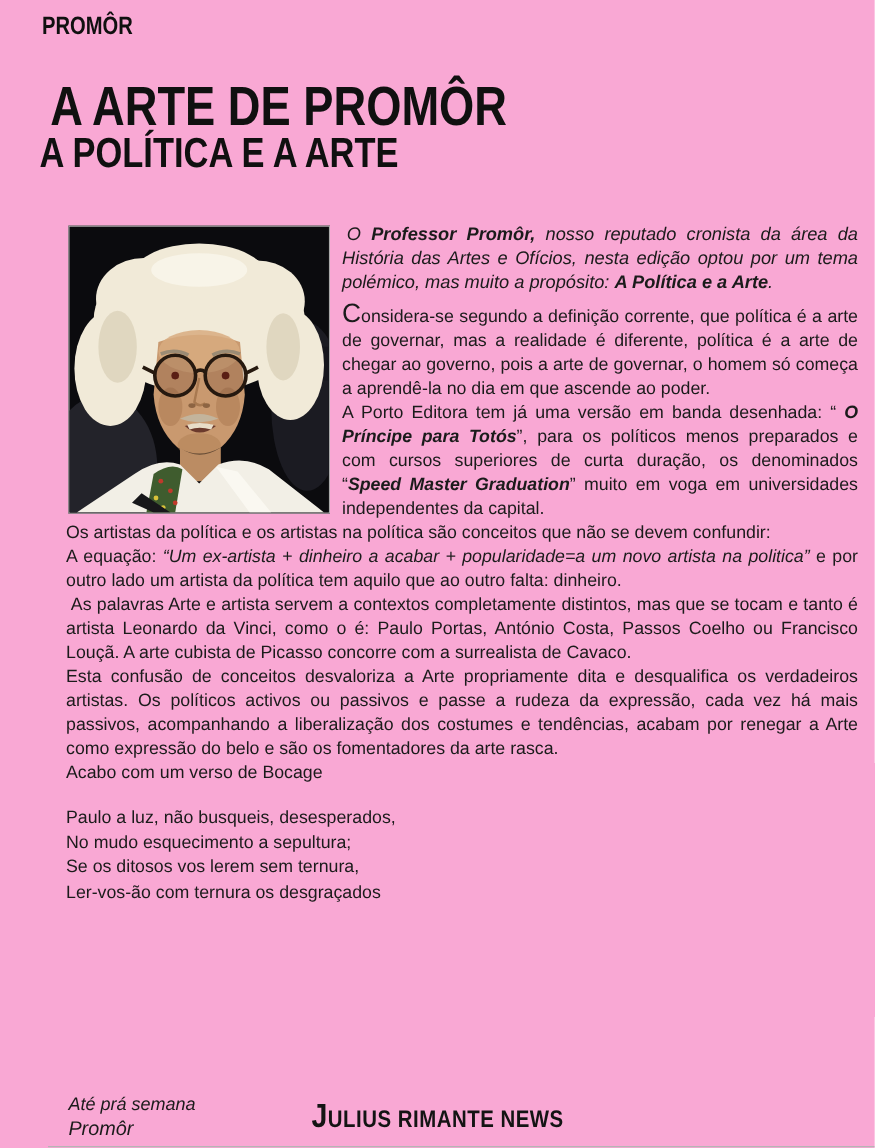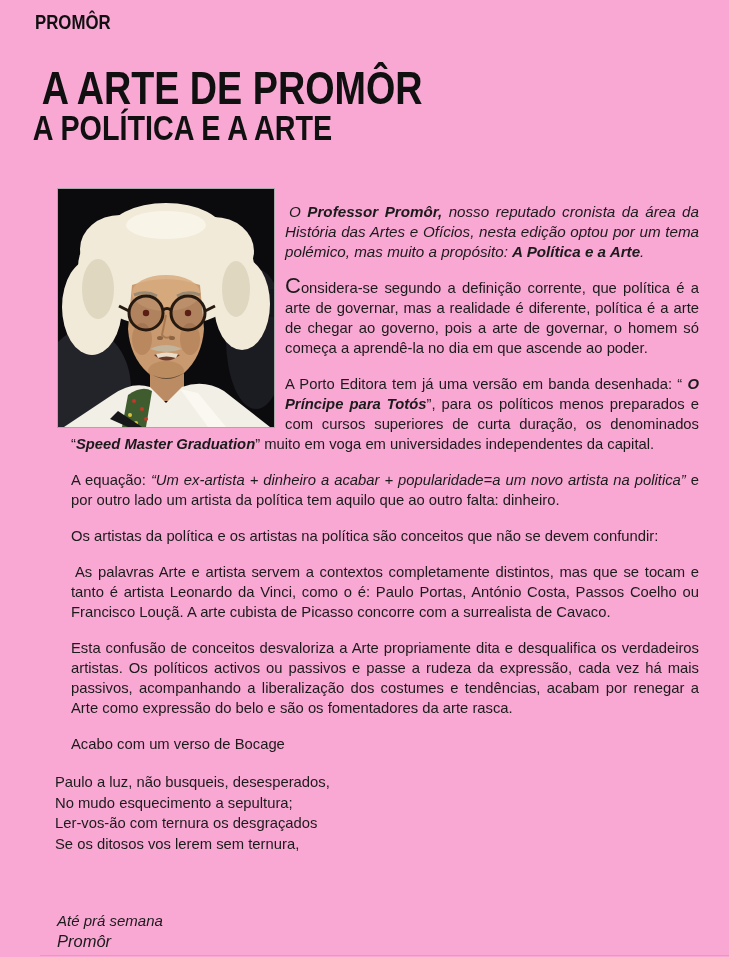--- a/index.html
+++ b/index.html
@@ -12,21 +12,21 @@
     font-size:21px;font-weight:700;letter-spacing:0;
     transform:scaleX(0.8);transform-origin:left center;color:#101010;
   }
   .titles{position:absolute;top:64px;left:0;width:100%;text-align:left;line-height:1.05;color:#101010;}
   .title-main{display:inline-block;font-size:46px;font-weight:700;transform:scaleX(0.82);transform-origin:center;white-space:nowrap;}
   .title-sub{display:inline-block;font-size:35px;font-weight:700;transform:scaleX(0.82);transform-origin:center;white-space:nowrap;margin-top:-2px;}
   .article{
     position:absolute;top:186px;left:55px;width:660px;
     font-size:14.8px;line-height:20px;text-align:justify;
   }
-  .article p{margin:16px;}
+  .article p{margin:0;}
   .photo-fig{
     float:left;width:216px;height:238px;margin:2px 10px 4px 2px;padding:0;
     border:1px solid #a9a9a9;box-sizing:content-box;background:#0b0b0e;
   }
   .photo-fig svg{display:block;width:100%;height:100%;}
   .intro{font-style:italic;margin-bottom:8px !important;text-indent:4px;font-size:15.2px;}
   .bi{font-weight:bold;font-style:italic;}
   .it{font-style:italic;}
   .initial{font-size:22px;line-height:0;}
   .clear{clear:left;}
@@ -121,43 +121,46 @@
 
     <p class="intro"><span>O </span><span class="bi">Professor Promôr,</span><span> nosso reputado cronista da área da História das Artes e Ofícios, nesta edição optou por um tema polémico, mas muito a propósito: </span><span class="bi">A Política e a Arte</span><span>.</span></p>
 
     <p><span class="initial">C</span><span>onsidera-se segundo a definição corrente, que política é a arte de governar, mas a realidade é diferente, política é a arte de chegar ao governo, pois a arte de governar, o homem só começa a aprendê-la no dia em que ascende ao poder.</span></p>
 
 
 
 
     <p><span>A Porto Editora tem já uma versão em banda desenhada: “ </span><span class="bi">O Príncipe para Totós</span><span>”, para os políticos menos preparados e com cursos superiores de curta duração, os denominados “</span><span class="bi">Speed Master Graduation</span><span>” muito em voga em universidades independentes da capital.</span></p>
 
+    <p>Os artistas da política e os artistas na política são conceitos que não se devem confundir:</p>
+
     <p><span>A equação: </span><span class="it">“Um ex-artista + dinheiro a acabar + popularidade=a um novo artista na politica”</span><span> e por outro lado um artista da política tem aquilo que ao outro falta: dinheiro.</span></p>
-
-    <p>Os artistas da política e os artistas na política são conceitos que não se devem confundir:</p>
 
     <p class="indent-sm">As palavras Arte e artista servem a contextos completamente distintos, mas que se tocam e tanto é artista Leonardo da Vinci, como o é: Paulo Portas, António Costa, Passos Coelho ou Francisco Louçã. A arte cubista de Picasso concorre com a surrealista de Cavaco.</p>
 
     <p>Esta confusão de conceitos desvaloriza a Arte propriamente dita e desqualifica os verdadeiros artistas. Os políticos activos ou passivos e passe a rudeza da expressão, cada vez há mais passivos, acompanhando a liberalização dos costumes e tendências, acabam por renegar a Arte como expressão do belo e são os fomentadores da arte rasca.</p>
 
     <p>Acabo com um verso de Bocage</p>
 
     <p class="poem">
       </p>
       <div class="poem" style="margin-top:18px">
         <div>Paulo a luz, não busqueis, desesperados,</div>
         <div>No mudo esquecimento a sepultura;</div>
+        <div>Se os ditosos vos lerem sem ternura,</div>
         <div>Ler-vos-ão com ternura os desgraçados</div>
-        <div>Se os ditosos vos lerem sem ternura,</div>
       </div>
     <p></p>
 
   </div>
 
   <div class="signoff">
     <div>Até prá semana</div>
     <div class="name">Promôr</div>
   </div>
 
+  <div class="footer-brand">
+    <span class="brand-inner"><span class="brand-initial">J</span><span class="brand-rest">ULIUS RIMANTE NEWS</span></span>
+  </div>
 
   <div class="bottom-rule"></div>
 
 </div>
 
 </body></html>

